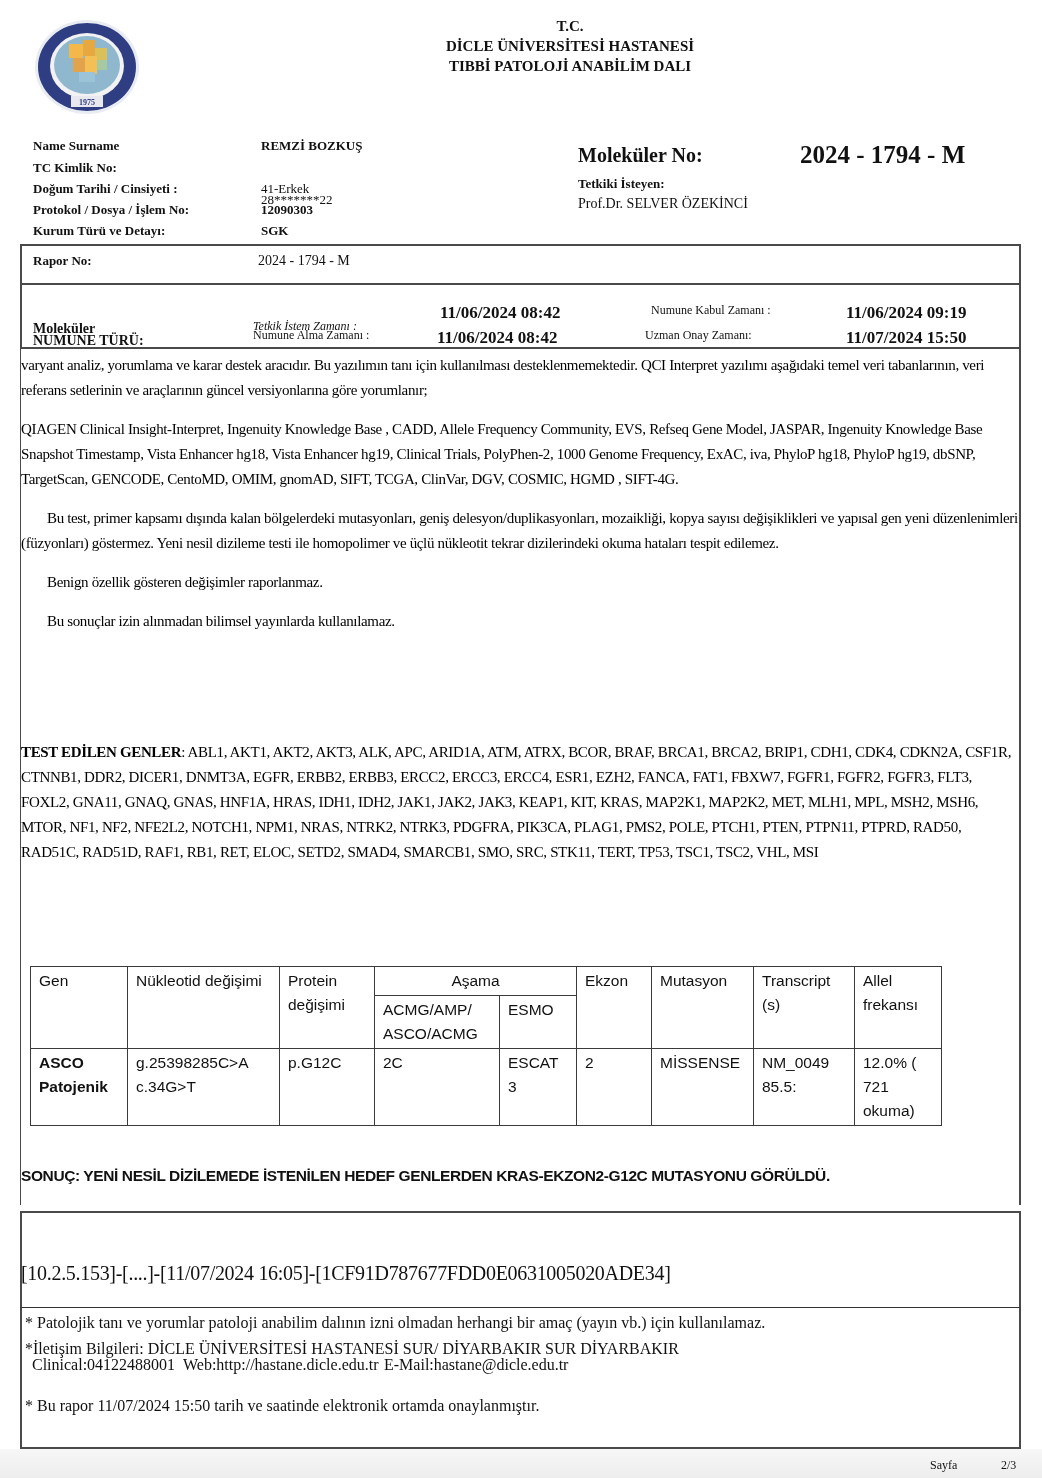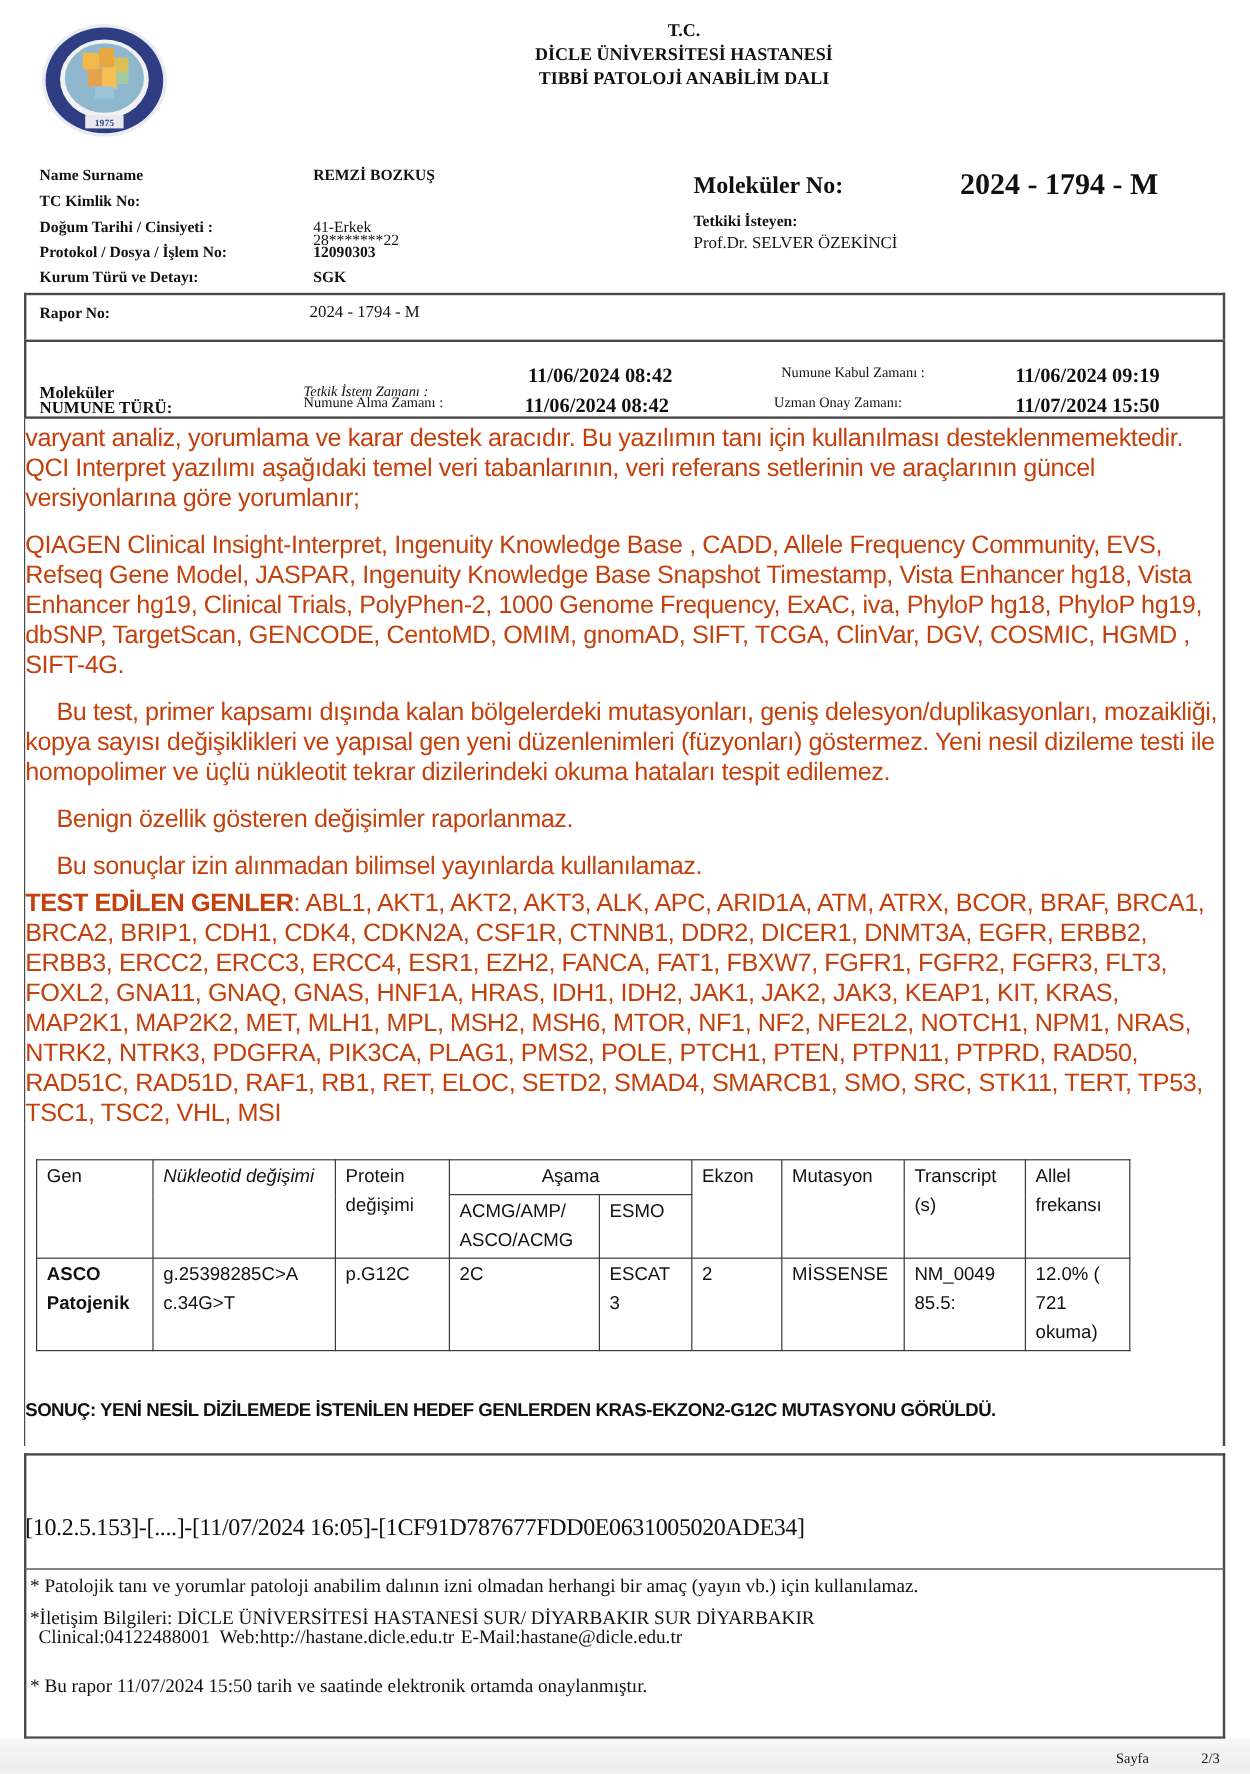--- a/index.html
+++ b/index.html
@@ -28,21 +28,21 @@
   .sig-box { left:20px; top:1211px; width:1001px; height:96px; border-bottom:none; }
   .footer-box { left:20px; top:1307px; width:1001px; height:142px; border-top:1.5px solid #333; }
   .rapor-label { left:33px; top:253px; font-size:13px; font-weight:bold; }
   .rapor-val { left:258px; top:253px; font-size:14px; }
   .num-title { left:33px; top:290px; font-size:14px; font-weight:bold;margin-top:43px; }
   .num-type { left:33px; top:321px; font-size:14px; font-weight:bold; }
   .tlabel { font-size:12px; }
   .tval { font-size:17px; font-weight:bold; }
   
   .body-text {
-    font-family:Liberation Sans, sans-serif; font-size:21px; color:#c2410c;
+    font-family:Liberation Serif, serif; font-size:15px; color:#000000;
     left:21px; width:1000px; line-height:25px; letter-spacing:-0.35px;
   }
   .body-text p { margin:0; }
   .indent { text-indent:26px; }
   .genes b { font-weight:bold; }
   
   table.results {
     position:absolute; left:30px; top:966px; border-collapse:collapse;
     font-family:"Liberation Sans", sans-serif; font-size:15.5px; color:#111;
   }
@@ -129,21 +129,21 @@
 </div>
 
 <div class="abs body-text genes" style="top:740px;">
   <b>TEST EDİLEN GENLER</b><span>: ABL1, AKT1, AKT2, AKT3, ALK, APC, ARID1A, ATM, ATRX, BCOR, BRAF, BRCA1, BRCA2, BRIP1, CDH1, CDK4, CDKN2A, CSF1R, CTNNB1, DDR2, DICER1, DNMT3A, EGFR, ERBB2, ERBB3, ERCC2, ERCC3, ERCC4, ESR1, EZH2, FANCA, FAT1, FBXW7, FGFR1, FGFR2, FGFR3, FLT3, FOXL2, GNA11, GNAQ, GNAS, HNF1A, HRAS, IDH1, IDH2, JAK1, JAK2, JAK3, KEAP1, KIT, KRAS, MAP2K1, MAP2K2, MET, MLH1, MPL, MSH2, MSH6, MTOR, NF1, NF2, NFE2L2, NOTCH1, NPM1, NRAS, NTRK2, NTRK3, PDGFRA, PIK3CA, PLAG1, PMS2, POLE, PTCH1, PTEN, PTPN11, PTPRD, RAD50, RAD51C, RAD51D, RAF1, RB1, RET, ELOC, SETD2, SMAD4, SMARCB1, SMO, SRC, STK11, TERT, TP53, TSC1, TSC2, VHL, MSI</span>
 </div>
 
 <table class="results">
   <tbody>
       <tr>
     <th rowspan="2" style="width:80px;">Gen</th>
-    <th rowspan="2" style="width:135px;font-style:italic;">Nükleotid değişimi</th>
+    <th rowspan="2" style="width:135px;">Nükleotid değişimi</th>
     <th rowspan="2" style="width:78px;">Protein değişimi</th>
     <th colspan="2" style="text-align:center;">Aşama</th>
     <th rowspan="2" style="width:58px;">Ekzon</th>
     <th rowspan="2" style="width:85px;">Mutasyon</th>
     <th rowspan="2" style="width:84px;">Transcript (s)</th>
     <th rowspan="2" style="width:70px;">Allel frekansı</th>
   </tr>
   <tr>
     <th style="width:108px;">ACMG/AMP/ ASCO/ACMG</th>
     <th style="width:60px;">ESMO</th>

